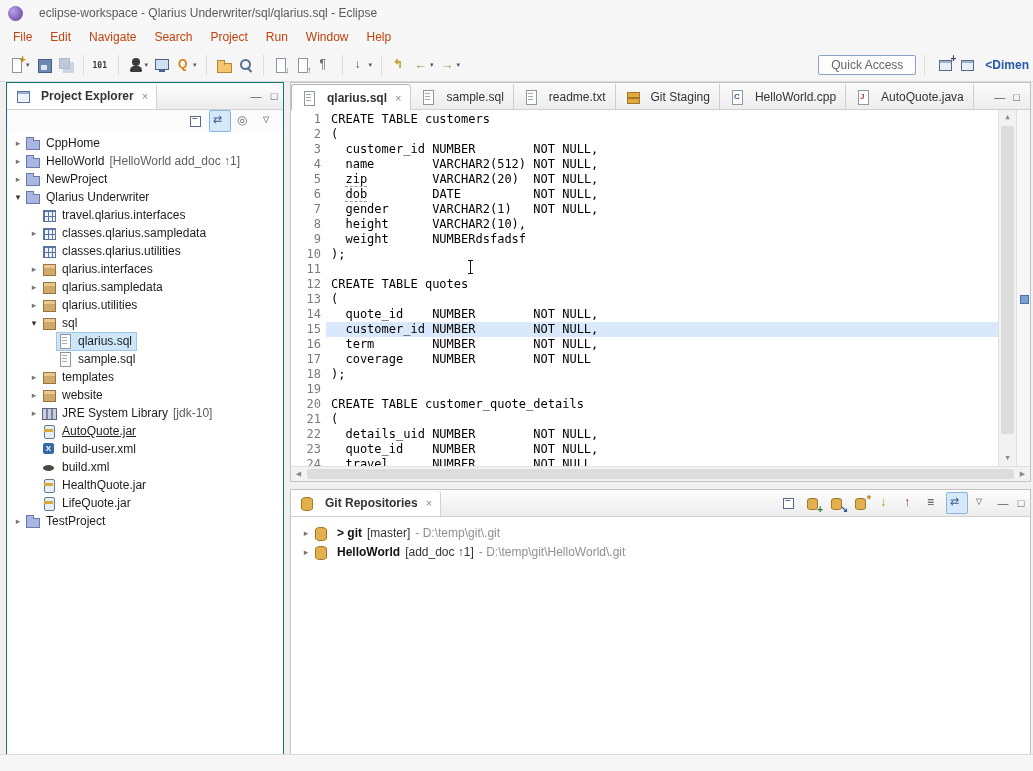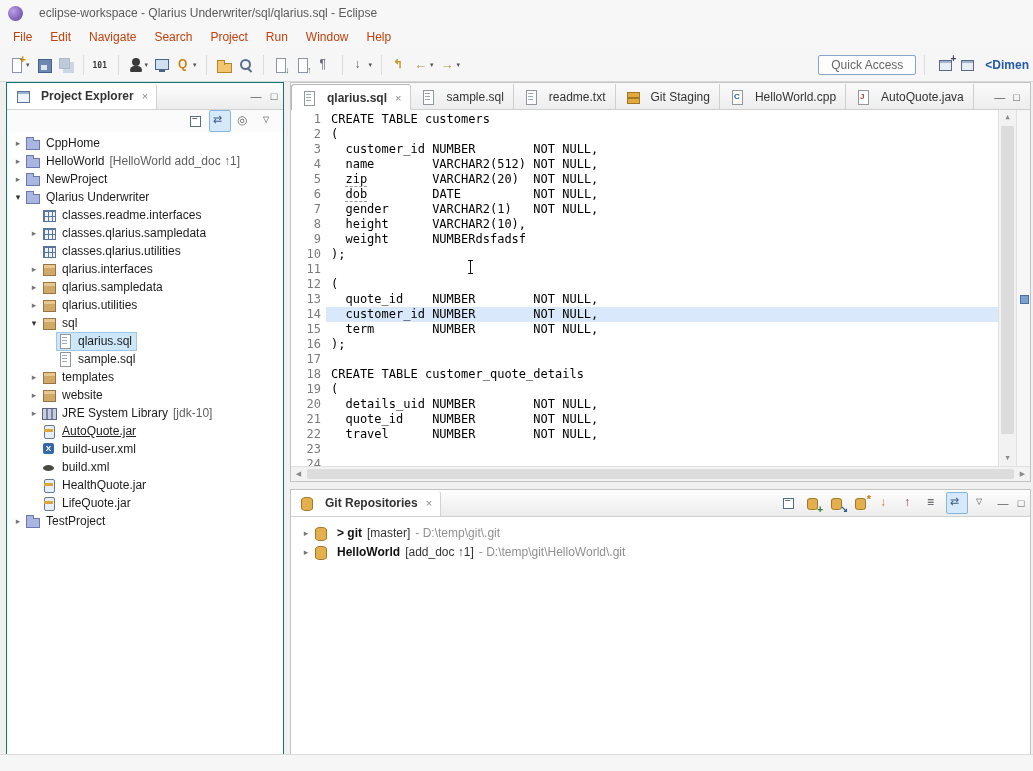--- a/index.html
+++ b/index.html
@@ -314,21 +314,21 @@
             <span class="tarrow expanded">▾</span>
             <span class="trlabel">
               <span class="t-ic t-project"></span>
               <span class="tlbl">Qlarius Underwriter</span>
             </span>
           </div>
           <div class="trow" style="padding-left: 20px;">
             <span class="tarrow"></span>
             <span class="trlabel">
               <span class="t-ic t-grid"></span>
-              <span class="tlbl">classes.readme.interfaces</span>
+              <span class="tlbl">travel.qlarius.interfaces</span>
             </span>
           </div>
           <div class="trow" style="padding-left: 20px;">
             <span class="tarrow">▸</span>
             <span class="trlabel">
               <span class="t-ic t-grid"></span>
               <span class="tlbl">classes.qlarius.sampledata</span>
             </span>
           </div>
           <div class="trow" style="padding-left: 20px;">
@@ -517,24 +517,26 @@
               <div class="code-line">(</div>
               <div class="code-line">  customer_id NUMBER        NOT NULL,</div>
               <div class="code-line">  name        VARCHAR2(512) NOT NULL,</div>
               <div class="code-line">  <span class="squig">zip</span>         VARCHAR2(20)  NOT NULL,</div>
               <div class="code-line">  <span class="squig">dob</span>         DATE          NOT NULL,</div>
               <div class="code-line">  gender      VARCHAR2(1)   NOT NULL,</div>
               <div class="code-line">  height      VARCHAR2(10),</div>
               <div class="code-line">  weight      NUMBERdsfadsf</div>
               <div class="code-line">);</div>
               <div class="code-line"></div>
+              <div class="code-line">CREATE TABLE quotes</div>
               <div class="code-line">(</div>
               <div class="code-line">  quote_id    NUMBER        NOT NULL,</div>
               <div class="code-line hl">  customer_id NUMBER        NOT NULL,</div>
               <div class="code-line">  term        NUMBER        NOT NULL,</div>
+              <div class="code-line">  coverage    NUMBER        NOT NULL</div>
               <div class="code-line">);</div>
               <div class="code-line"></div>
               <div class="code-line">CREATE TABLE customer_quote_details</div>
               <div class="code-line">(</div>
               <div class="code-line">  details_uid NUMBER        NOT NULL,</div>
               <div class="code-line">  quote_id    NUMBER        NOT NULL,</div>
               <div class="code-line">  travel      NUMBER        NOT NULL,</div>
             </div>
           <div class="vscroll">
             <span class="sarrow">▲</span>

